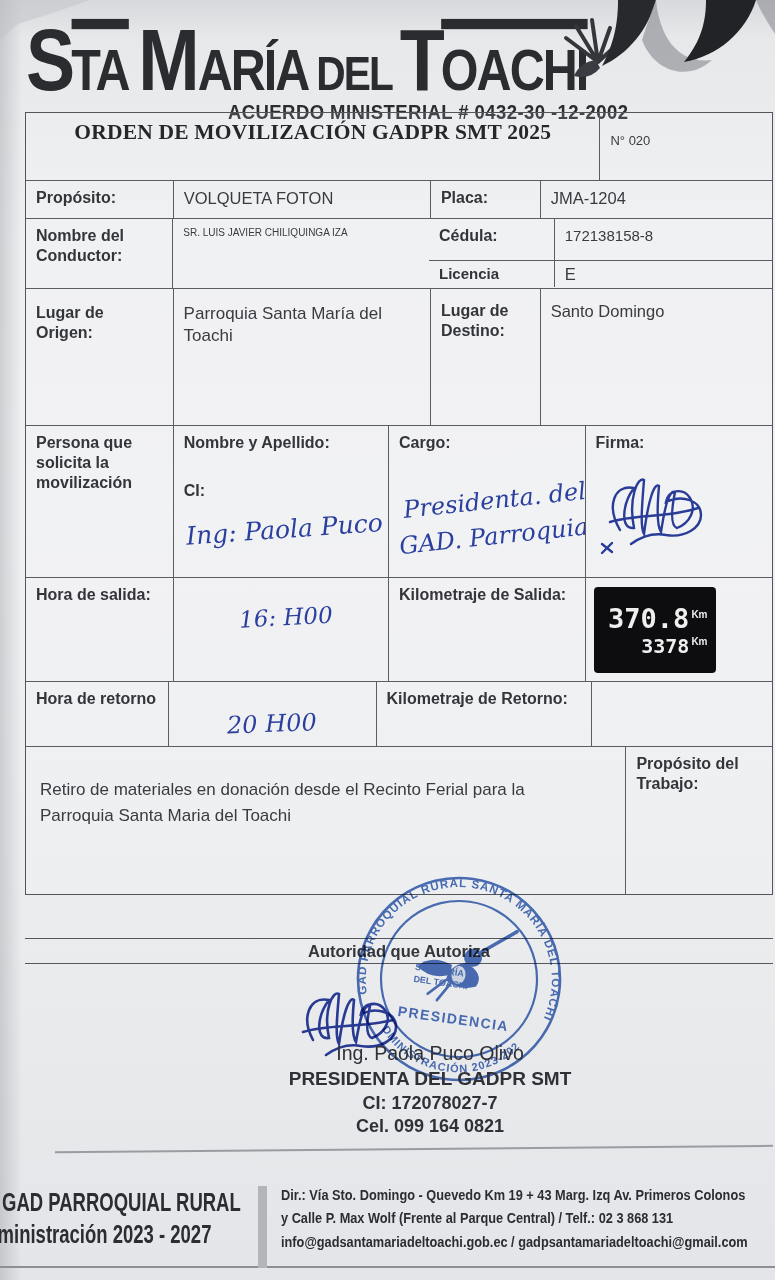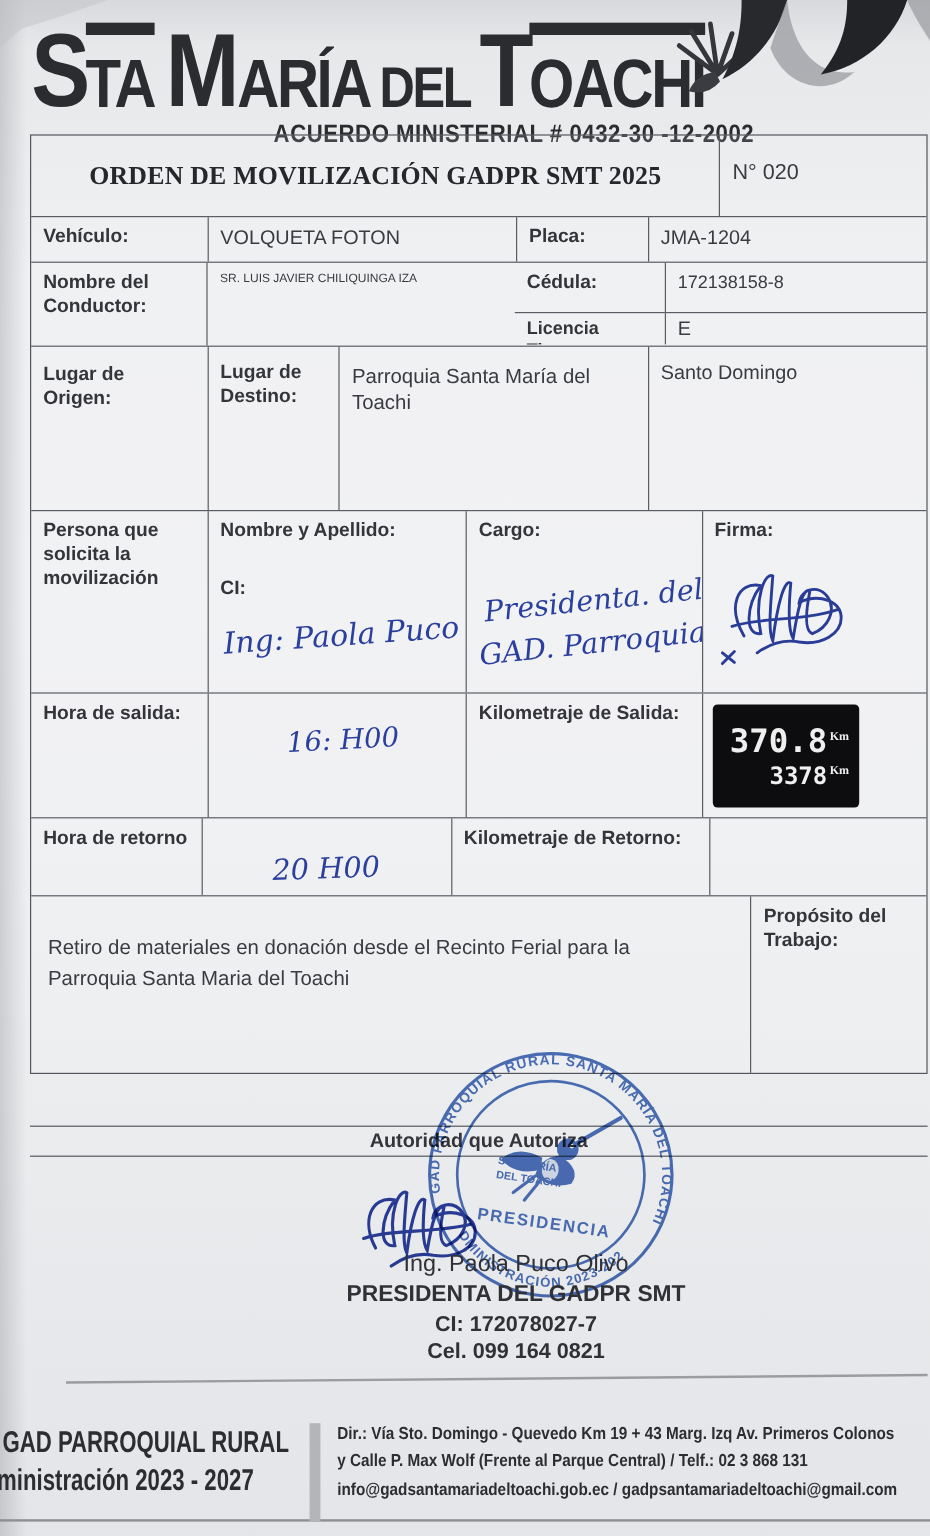--- a/index.html
+++ b/index.html
@@ -41,42 +41,42 @@
   .ftable{
     position:absolute;left:25px;top:112px;width:748px;
     border:1.6px solid #53555c;box-sizing:border-box;background:rgba(255,255,255,.12);
   }
   .frow{display:flex;border-bottom:1.3px solid #5b5d64;box-sizing:border-box;}
   .frow:last-child{border-bottom:none;}
   .cell{box-sizing:border-box;border-left:1.3px solid #5b5d64;padding:7px 10px;position:relative;overflow:hidden;}
   .cell:first-child{border-left:none;}
   .lbl{font-weight:bold;font-size:16px;color:#34353a;line-height:1.25;}
   .val{font-size:16.5px;color:#3a3b41;line-height:1.3;}
-  .title-cell{display:flex;align-items:center;justify-content:center;}
+  .title-cell{display:flex;align-items:flex-start;justify-content:center;}
   .form-title{font-family:"Liberation Serif",serif;font-weight:bold;font-size:21.5px;color:#26272b;letter-spacing:.2px;}
-  .num-cell{padding-top:20px;font-size:18px;color:#3a3b41;}
+  .num-cell{padding-top:20px;font-size:13px;color:#3a3b41;}
   .subcol{display:flex;flex-direction:column;}
   .subrow{display:flex;box-sizing:border-box;gap:21px;}
   .subrow + .subrow{border-top:1.3px solid #5b5d64;}
 
   .hand{
     font-family:"DejaVu Serif",serif;font-style:italic;color:#2b3f9e;
     white-space:nowrap;
   }
 
   
   .odometer{
     position:absolute;left:8px;top:9px;width:122px;height:86px;background:#0d0d0f;
     border-radius:4px;color:#efefef;font-family:"DejaVu Sans Mono",monospace;font-weight:bold;
     display:flex;flex-direction:column;justify-content:center;align-items:flex-end;
     padding:4px 8px;box-sizing:border-box;gap:4px;
   }
   .odo-line1{font-size:27px;line-height:1;}
   .odo-line2{font-size:20px;line-height:1;}
-  .odo-unit{font-size:10px;vertical-align:super;margin-left:2px;font-family:Liberation Serif, serif;}
+  .odo-unit{font-size:10px;vertical-align:super;margin-left:2px;font-family:Liberation Sans, sans-serif;}
 
   
   .auth-band{
     position:absolute;left:25px;top:938px;width:748px;height:26px;box-sizing:border-box;
     border-top:1.6px solid #55575e;border-bottom:1.6px solid #55575e;
     display:flex;align-items:center;justify-content:center;
   }
   .auth-band .lbl{font-size:16.5px;}
 
   
@@ -140,21 +140,21 @@
 
     <div class="frow" style="height:68px">
       <div class="cell title-cell" style="width:575px">
         <span class="form-title">ORDEN DE MOVILIZACIÓN GADPR SMT 2025</span>
       </div>
       <div class="cell num-cell" style="width:173px">N° 020</div>
     </div>
 
 
     <div class="frow" style="height:38px">
-      <div class="cell lbl" style="width:147px">Vehículo:</div>
+      <div class="cell lbl" style="width:147px">Propósito:</div>
       <div class="cell val" style="width:258px">VOLQUETA FOTON</div>
       <div class="cell lbl" style="width:110px">Placa:</div>
       <div class="cell val" style="width:233px">JMA-1204</div>
     </div>
 
     <div class="frow" style="height:70px">
       <div class="cell lbl" style="width:147px">Nombre del Conductor:</div>
       <div class="cell val" style="width:258px;font-size:10px">SR. LUIS JAVIER CHILIQUINGA IZA</div>
       <div class="subcol" style="width:343px">
         <div class="subrow" style="height:41px">
@@ -163,22 +163,22 @@
         </div>
         <div class="subrow" style="height:27px">
           <div class="cell lbl" style="width:110px;font-size:15px;padding-top:4px">Licencia Tipo</div>
           <div class="cell val" style="width:233px;padding-top:3px">E</div>
         </div>
       </div>
     </div>
 
     <div class="frow" style="height:137px">
       <div class="cell lbl" style="width:147px;padding-top:14px">Lugar de Origen:</div>
+      <div class="cell val" style="width:258px;padding-top:14px;padding-right:40px;font-size:17px">Parroquia Santa María del Toachi</div>
       <div class="cell lbl" style="width:110px;padding-top:12px">Lugar de Destino:</div>
-      <div class="cell val" style="width:258px;padding-top:14px;padding-right:40px;font-size:17px">Parroquia Santa María del Toachi</div>
       <div class="cell val" style="width:233px;padding-top:12px">Santo Domingo</div>
     </div>
 
     <div class="frow" style="height:152px">
       <div class="cell lbl" style="width:147px">Persona que solicita la movilización</div>
       <div class="cell" style="width:216px">
         <div class="lbl">Nombre y Apellido:</div>
         <div class="lbl" style="margin-top:28px">CI:</div>
         <div class="hand" style="font-size:25px;transform:rotate(-4deg);margin:14px 0 0 2px">Ing: Paola Puco</div>
       </div>

